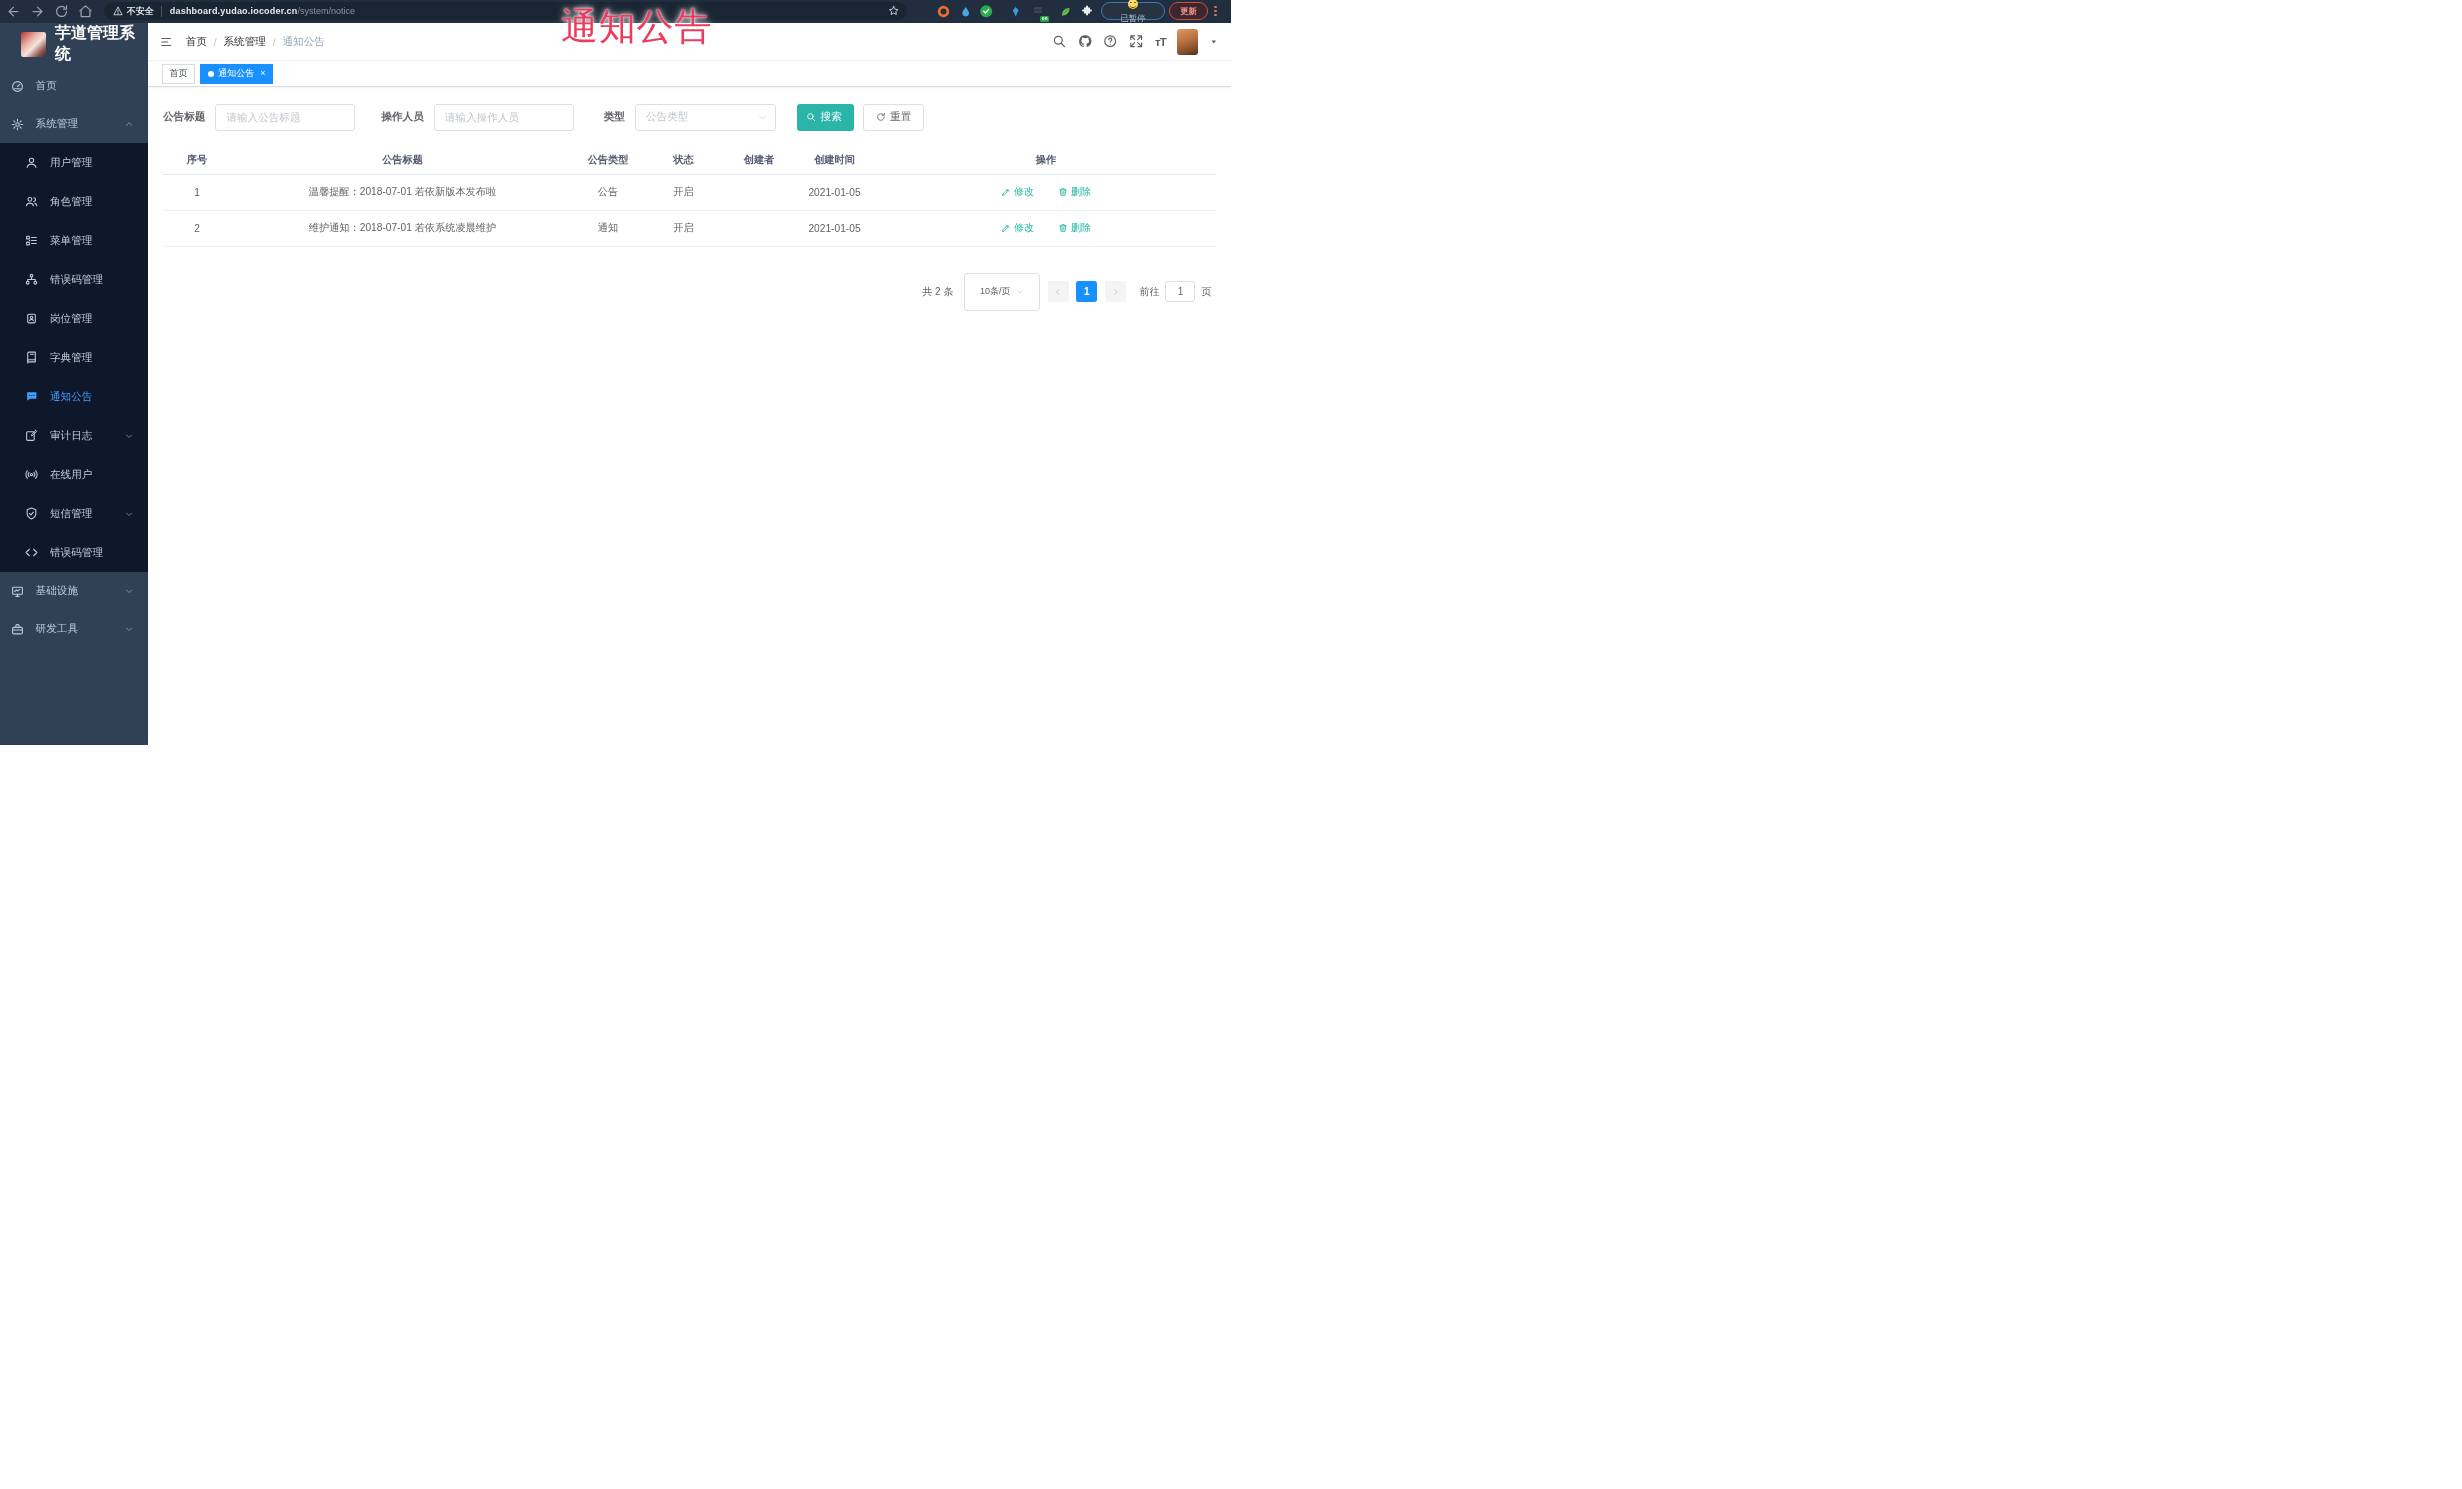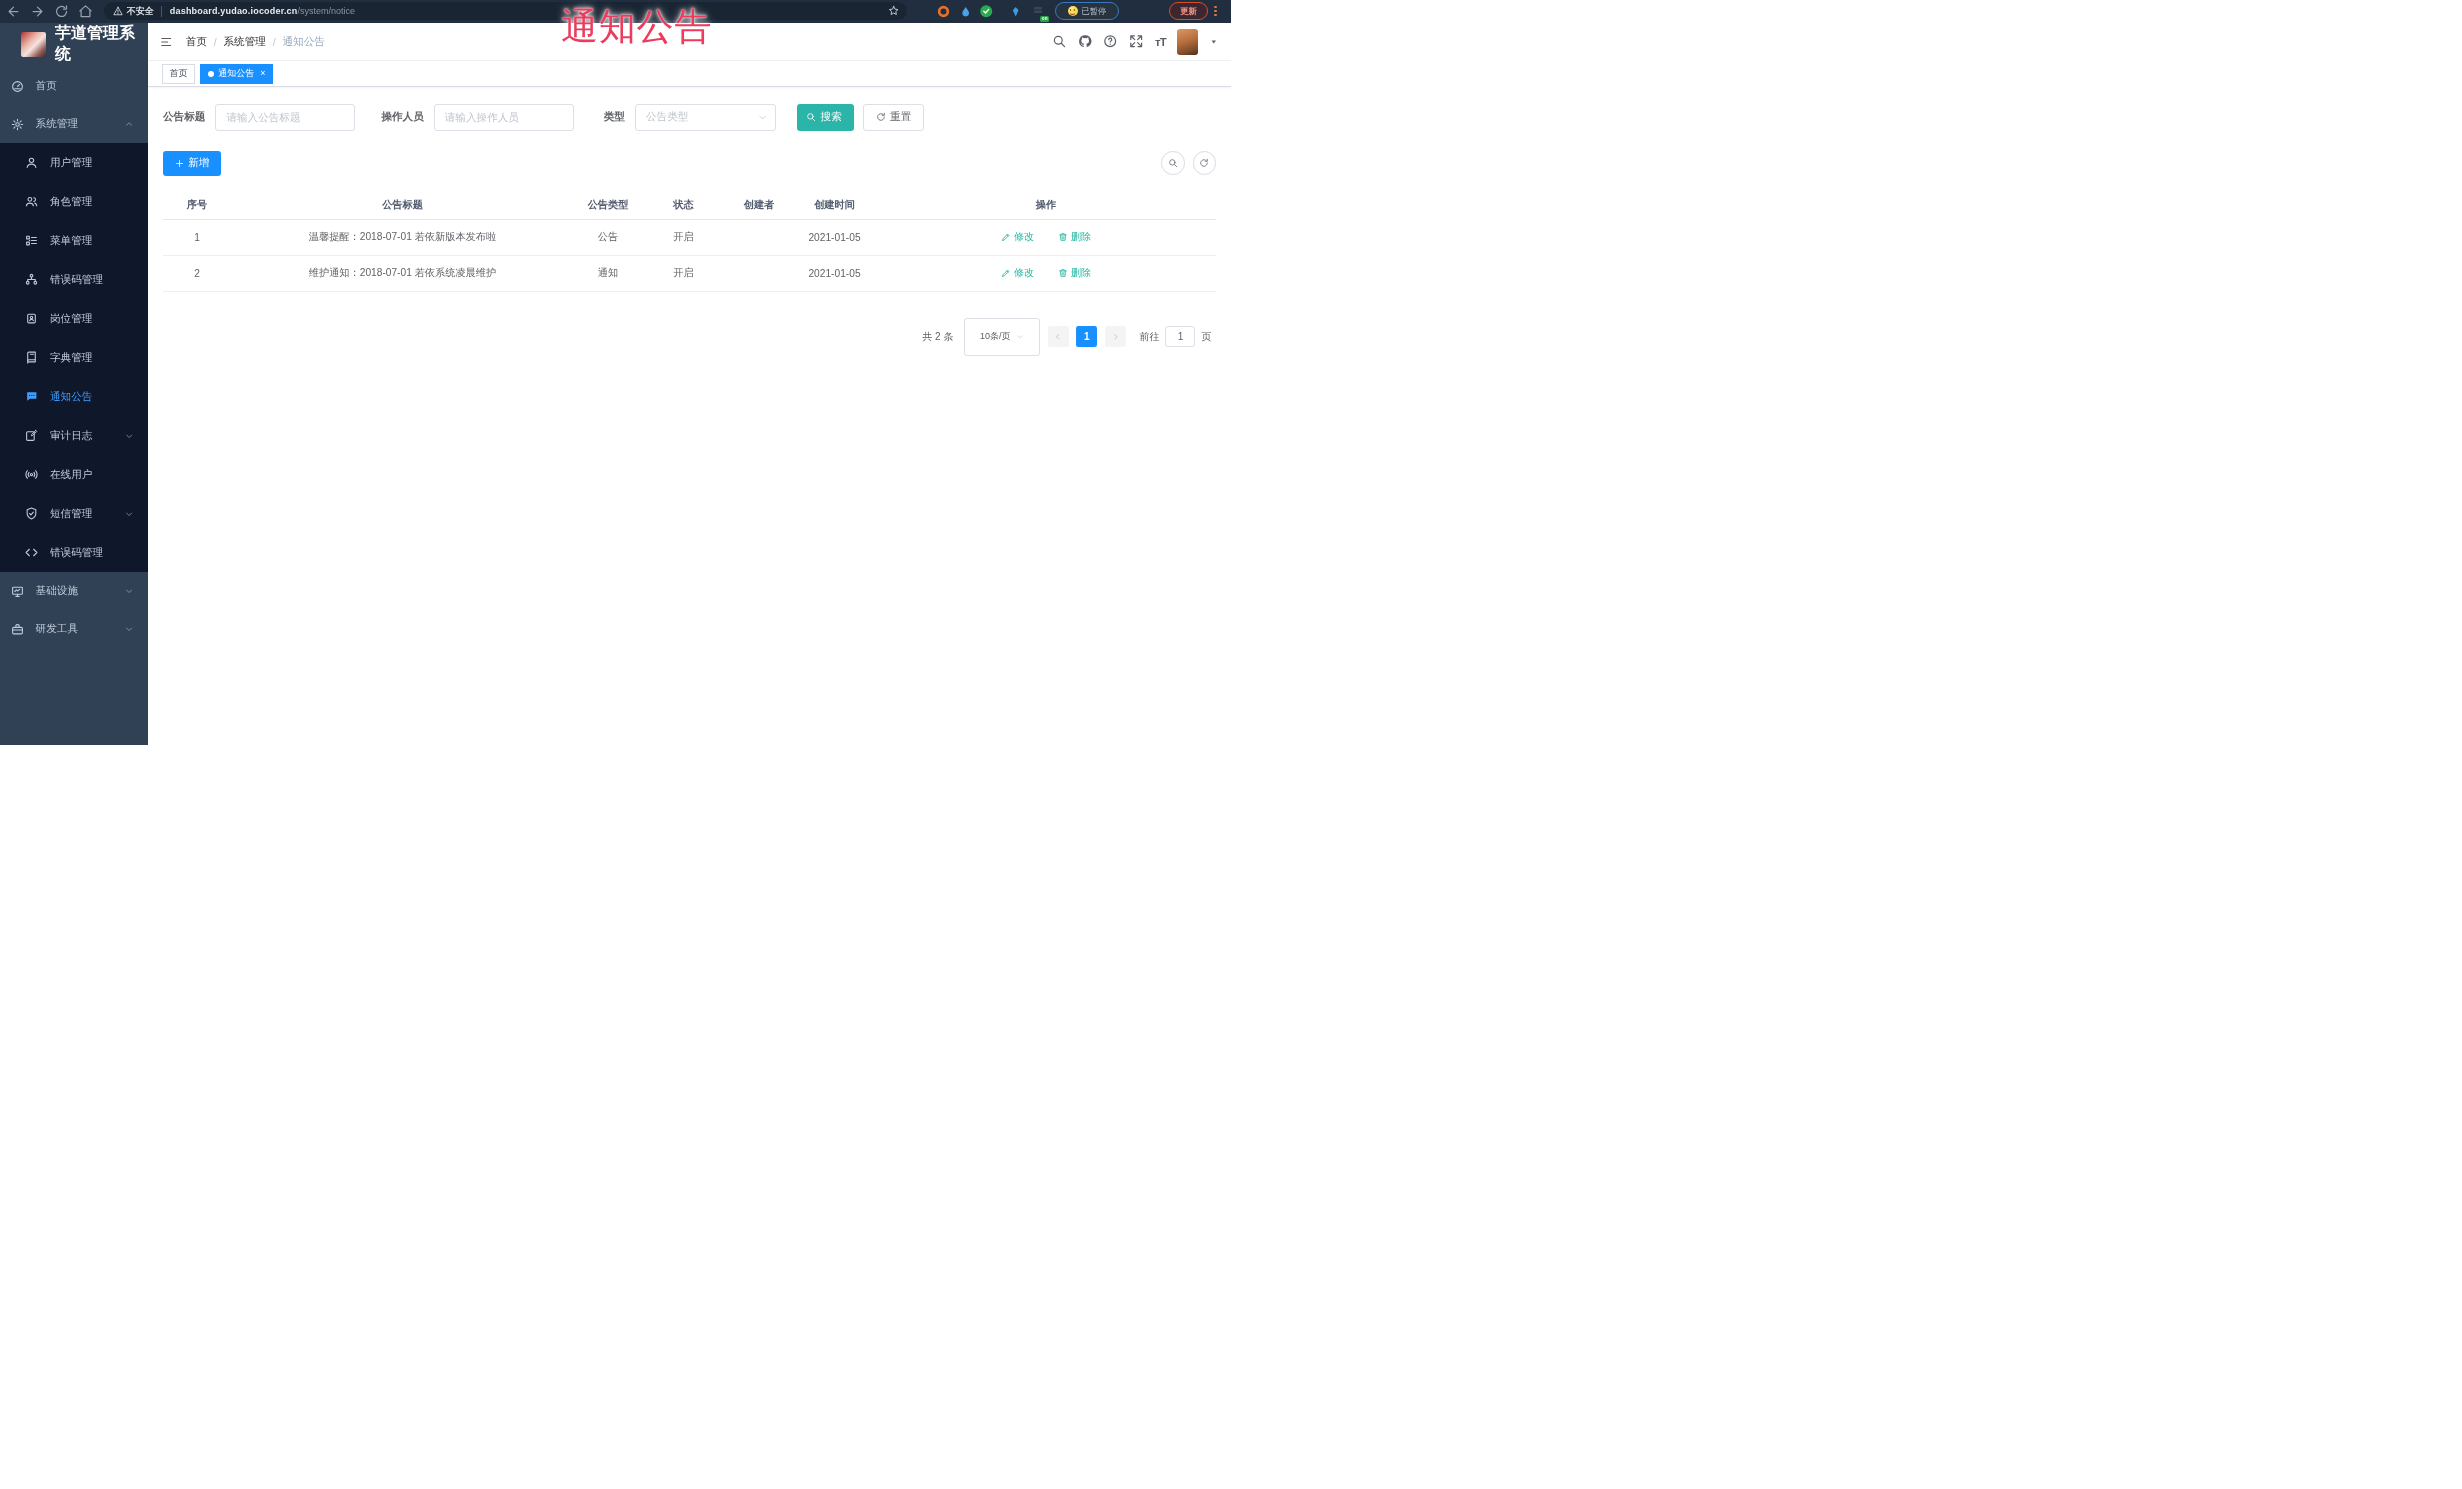--- a/index.html
+++ b/index.html
@@ -16,21 +16,21 @@
   .omnibox{position:absolute;left:104px;top:2.3px;width:803px;height:18px;border-radius:9px;
            background:#1a2533;display:flex;align-items:center;color:#e8eaed;font-size:9px;}
   .omni-warn{display:flex;align-items:center;gap:3.8px;margin-left:9px;color:#dfe3e8;font-weight:bold;}
   .omni-sep{width:0.8px;height:10.6px;background:#4a5666;margin:0 7.6px;}
   .url-host{color:#e8eaed;font-weight:bold;letter-spacing:0.2px;}
   .url-path{color:#8b93a3;}
   .omni-star{margin-left:auto;margin-right:7.6px;color:#c7ccd4;}
   .ext{position:absolute;top:3px;width:16.7px;height:16.7px;display:flex;align-items:center;justify-content:center;}
   .pill{position:absolute;top:2.3px;height:18px;border-radius:9px;display:flex;align-items:center;
         justify-content:center;font-size:8.3px;gap:3.8px;}
-  .paused{left:1055px;width:64px;border:1.5px solid #3b78c2;background:#27333f;color:#b9c2cc;}
+  .paused{left:1101px;width:64px;border:1.5px solid #3b78c2;background:#27333f;color:#b9c2cc;flex-direction:column;}
   .face{width:10px;height:10px;border-radius:50%;background:radial-gradient(circle at 35% 30%,#ffe680,#f7c531);position:relative;flex:none;}
   .face:before{content:"";position:absolute;left:2.3px;top:3px;width:1.5px;height:1.5px;border-radius:50%;background:#7a4b00;box-shadow:3.8px 0 0 #7a4b00;}
   .face:after{content:"";position:absolute;left:2.3px;top:5.3px;width:5.3px;height:2.3px;border-bottom:1.1px solid #7a4b00;border-radius:0 0 4.6px 4.6px;}
   .update{left:1169px;width:39px;border:1.5px solid #d4502a;background:#3c2730;color:#f2948a;font-weight:bold;}
   .dots3{position:absolute;left:1214px;top:4.6px;width:3px;color:#e0763c;}
   .dots3 i{display:block;width:2.3px;height:2.3px;border-radius:50%;background:currentColor;margin:1.5px auto;}
   .onbadge{position:absolute;right:-2.3px;bottom:-2.3px;background:#29a344;color:#fff;font-size:4.6px;
            padding:0 1.5px;border-radius:1.5px;font-weight:bold;line-height:6px;}
 
   
@@ -447,41 +447,20 @@
           <span>搜索</span>
         </span>
         <span class="btn btn-reset">
           <svg class="ic" viewBox="0 0 24 24" width="10" height="10">
             <path d="M20 12a8 8 0 1 1-2.9-6.2M20 3v5h-5"></path>
             </svg>
           <span>重置</span>
         </span>
       </div>
 
-      <div class="toolbar">
-        <span class="btn btn-add">
-          <svg class="ic" viewBox="0 0 24 24" width="9" height="9">
-            <path d="M12 4v16M4 12h16"></path>
-            </svg>
-          <span>新增</span>
-        </span>
-        <span class="tool-right">
-          <span class="circle-btn">
-            <svg class="ic" viewBox="0 0 24 24">
-              <circle cx="10.5" cy="10.5" r="6.5"></circle>
-                <path d="M15.5 15.5L21 21"></path>
-              </svg>
-          </span>
-          <span class="circle-btn">
-            <svg class="ic" viewBox="0 0 24 24">
-              <path d="M20 12a8 8 0 1 1-2.9-6.2M20 3v5h-5"></path>
-              </svg>
-          </span>
-        </span>
-      </div>
 
       <div class="table">
         <div class="t-head">
           <span>序号</span>
           <span>公告标题</span>
           <span>公告类型</span>
           <span>状态</span>
           <span>创建者</span>
           <span>创建时间</span>
           <span>操作</span>

